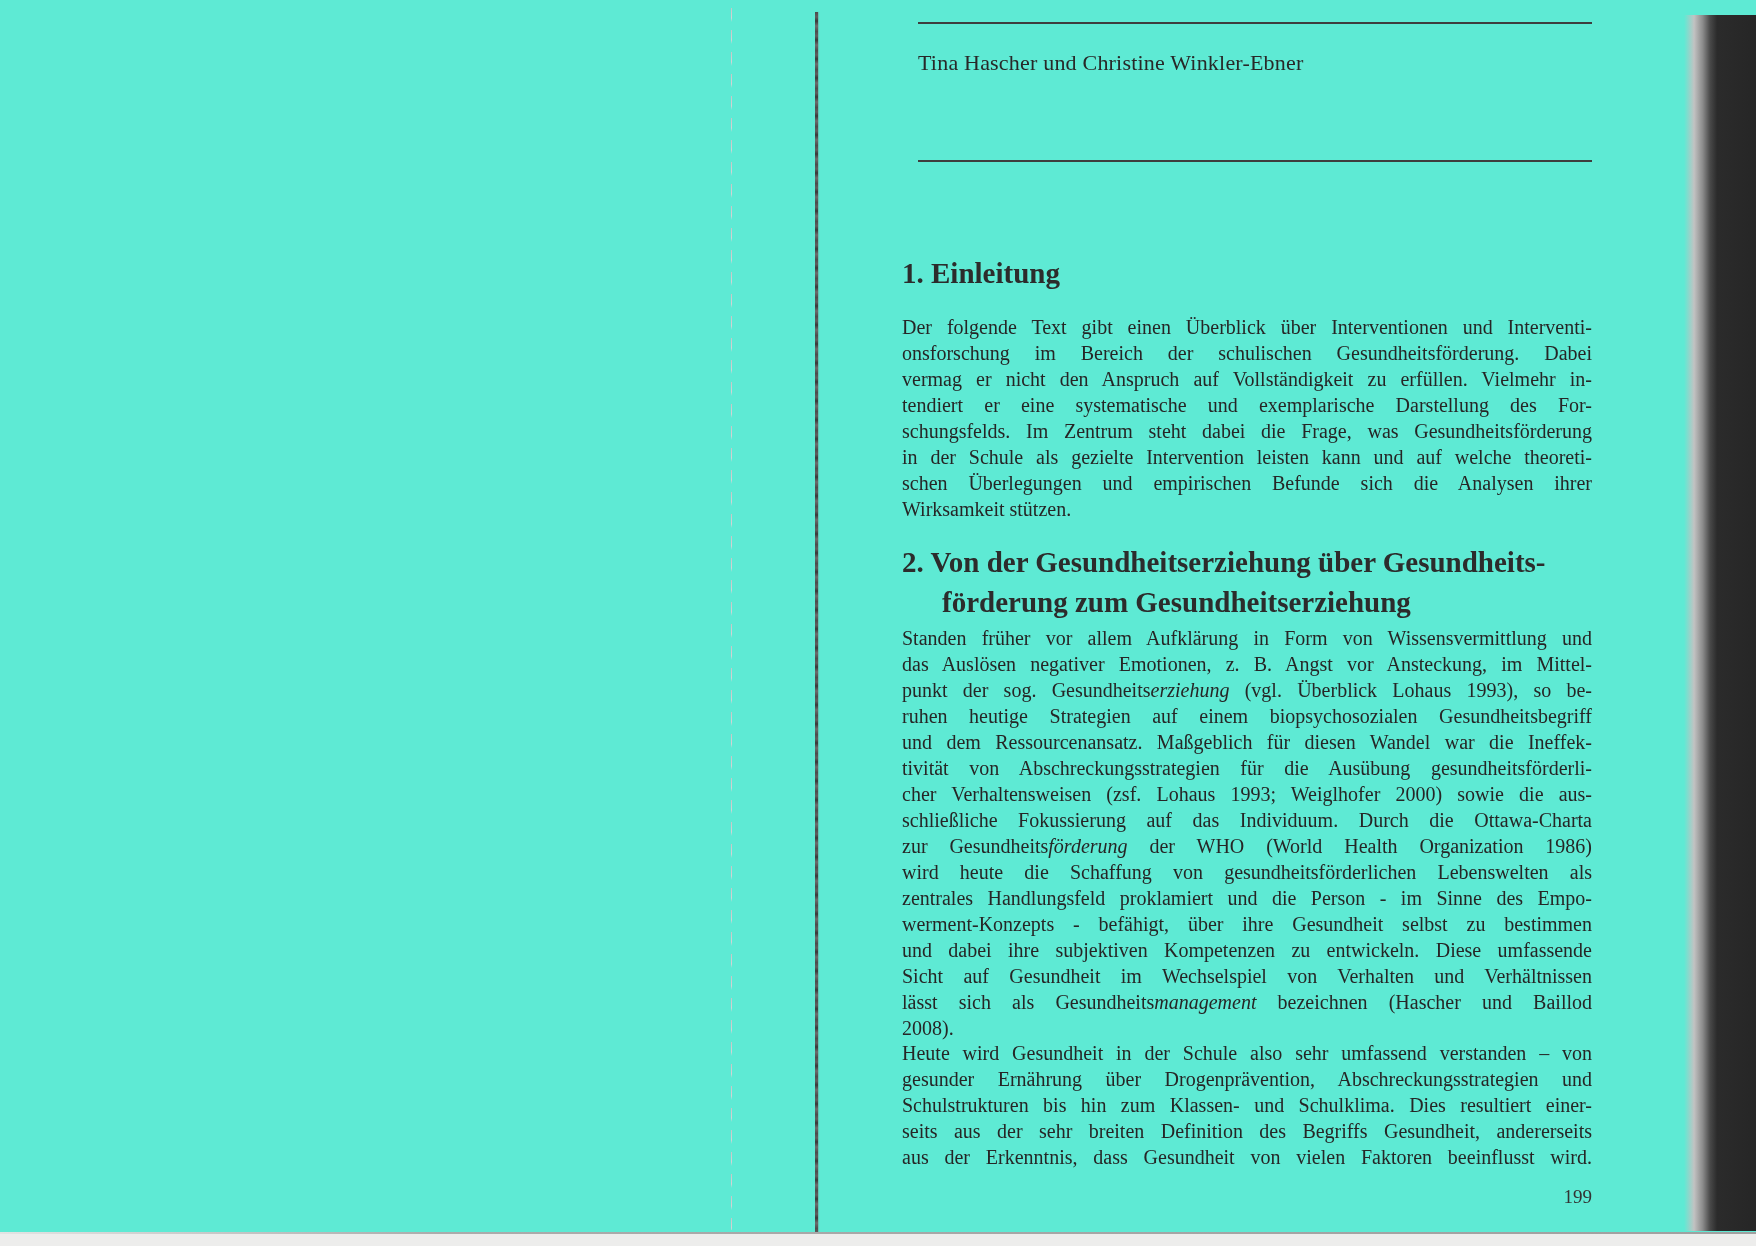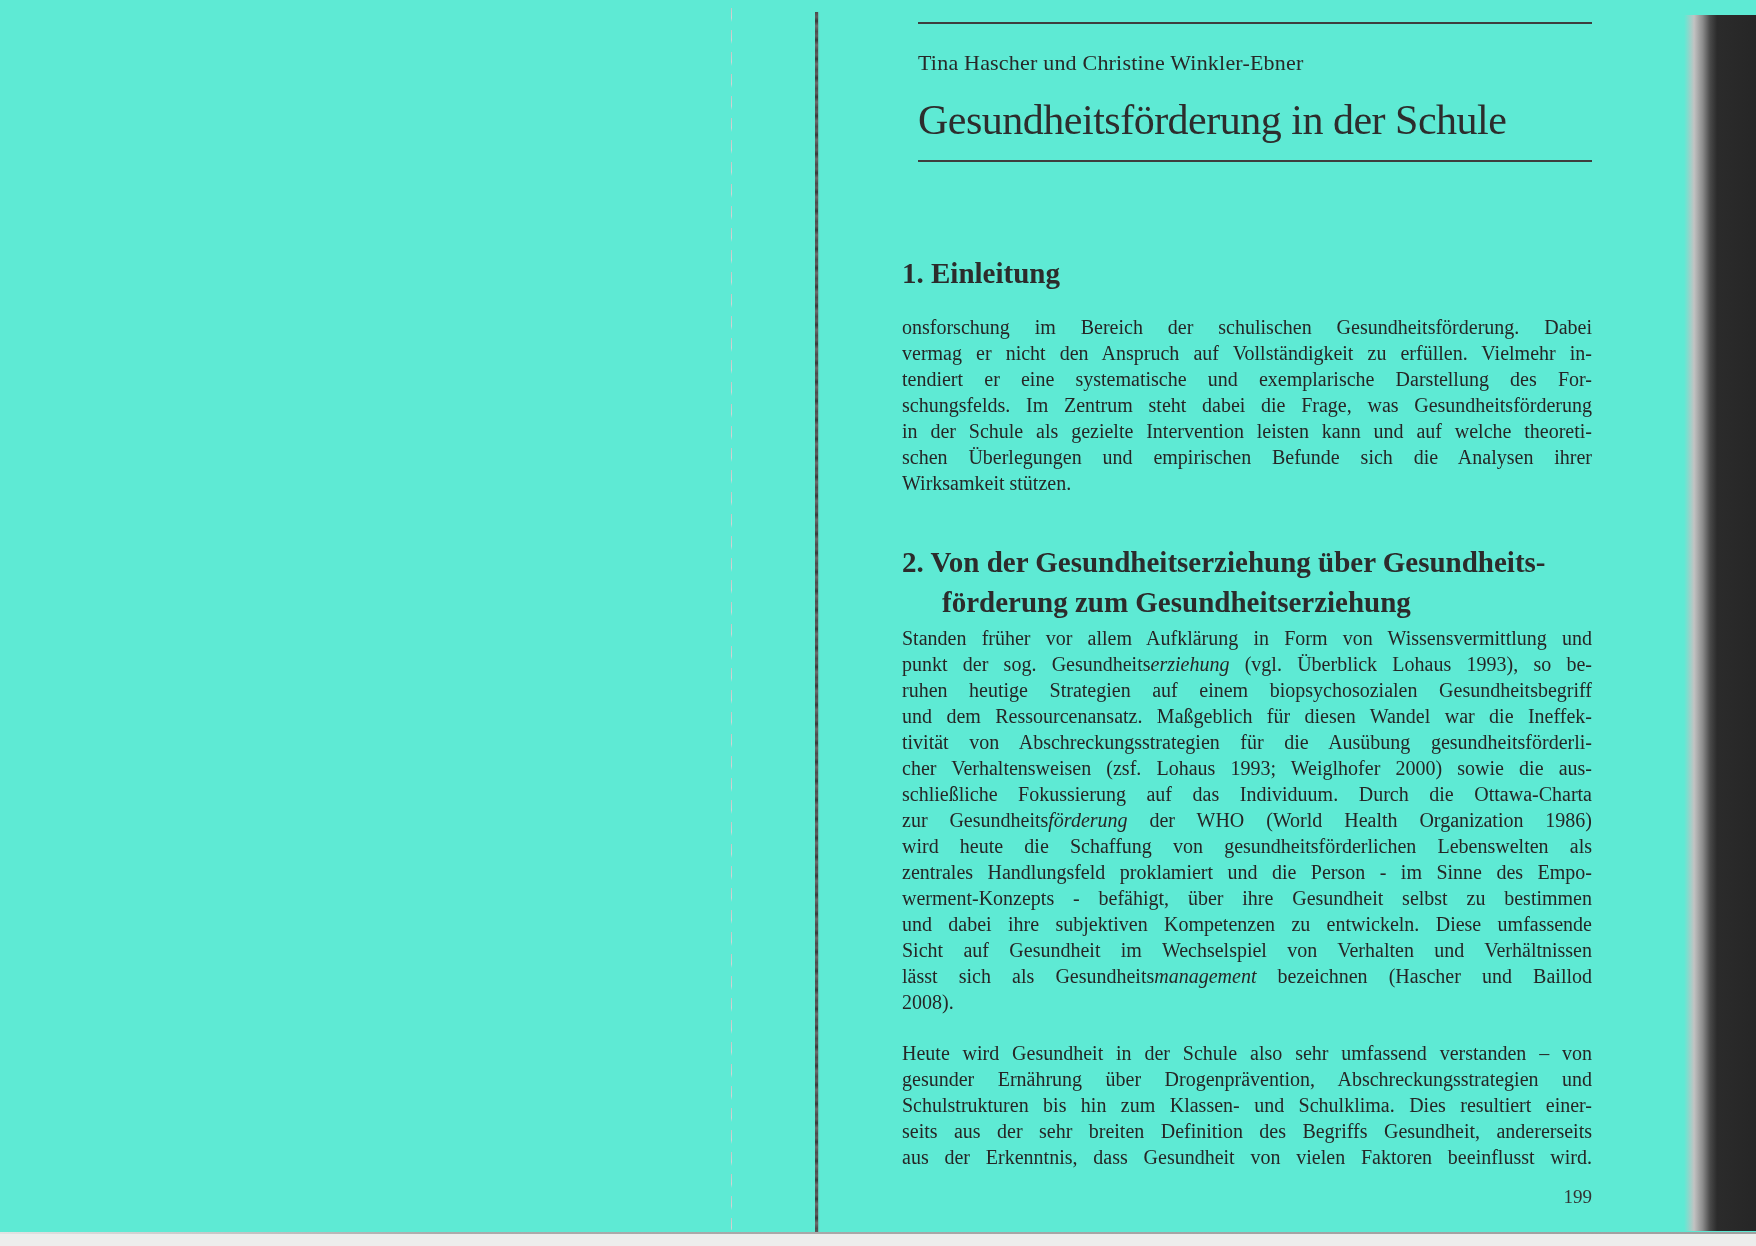--- a/index.html
+++ b/index.html
@@ -136,40 +136,41 @@
 <div id="scan-page">
 
   <div class="fold-line"></div>
   <div class="stitch-line"></div>
   <div class="spine-shadow"></div>
   <div class="bottom-edge-line"></div>
   <div class="bottom-strip"></div>
 
   <div class="rule top"></div>
   <div class="authors">Tina Hascher und Christine Winkler-Ebner</div>
-  <div class="doc-title">Gesundheitsförderung in der Schule</div>
   <div class="rule under-title"></div>
 
   <div class="col sec-heading" style="top:256px;">1. Einleitung</div>
   <div class="col para plain-last" style="top:314px;">
+      <div class="tline">Der folgende Text gibt einen Überblick über Interventionen und Interventi-</div>
       <div class="tline">onsforschung im Bereich der schulischen Gesundheitsförderung. Dabei</div>
       <div class="tline">vermag er nicht den Anspruch auf Vollständigkeit zu erfüllen. Vielmehr in-</div>
       <div class="tline">tendiert er eine systematische und exemplarische Darstellung des For-</div>
       <div class="tline">schungsfelds. Im Zentrum steht dabei die Frage, was Gesundheitsförderung</div>
       <div class="tline">in der Schule als gezielte Intervention leisten kann und auf welche theoreti-</div>
       <div class="tline">schen Überlegungen und empirischen Befunde sich die Analysen ihrer</div>
       <div class="tline">Wirksamkeit stützen.</div>
     </div>
 
   <div class="col sec-heading" style="top:542px; line-height:40px;">
     <div class="h-line">2. Von der Gesundheitserziehung über Gesundheits-</div>
     <div class="h-line indent">förderung zum Gesundheitserziehung</div>
   </div>
   <div class="col para plain-last" style="top:625px;">
       <div class="tline">Standen früher vor allem Aufklärung in Form von Wissensvermittlung und</div>
+      <div class="tline">das Auslösen negativer Emotionen, z. B. Angst vor Ansteckung, im Mittel-</div>
       <div class="tline">punkt der sog. Gesundheits<i>erziehung</i> (vgl. Überblick Lohaus 1993), so be-</div>
       <div class="tline">ruhen heutige Strategien auf einem biopsychosozialen Gesundheitsbegriff</div>
       <div class="tline">und dem Ressourcenansatz. Maßgeblich für diesen Wandel war die Ineffek-</div>
       <div class="tline">tivität von Abschreckungsstrategien für die Ausübung gesundheitsförderli-</div>
       <div class="tline">cher Verhaltensweisen (zsf. Lohaus 1993; Weiglhofer 2000) sowie die aus-</div>
       <div class="tline">schließliche Fokussierung auf das Individuum. Durch die Ottawa-Charta</div>
       <div class="tline">zur Gesundheits<i>förderung</i> der WHO (World Health Organization 1986)</div>
       <div class="tline">wird heute die Schaffung von gesundheitsförderlichen Lebenswelten als</div>
       <div class="tline">zentrales Handlungsfeld proklamiert und die Person - im Sinne des Empo-</div>
       <div class="tline">werment-Konzepts - befähigt, über ihre Gesundheit selbst zu bestimmen</div>

